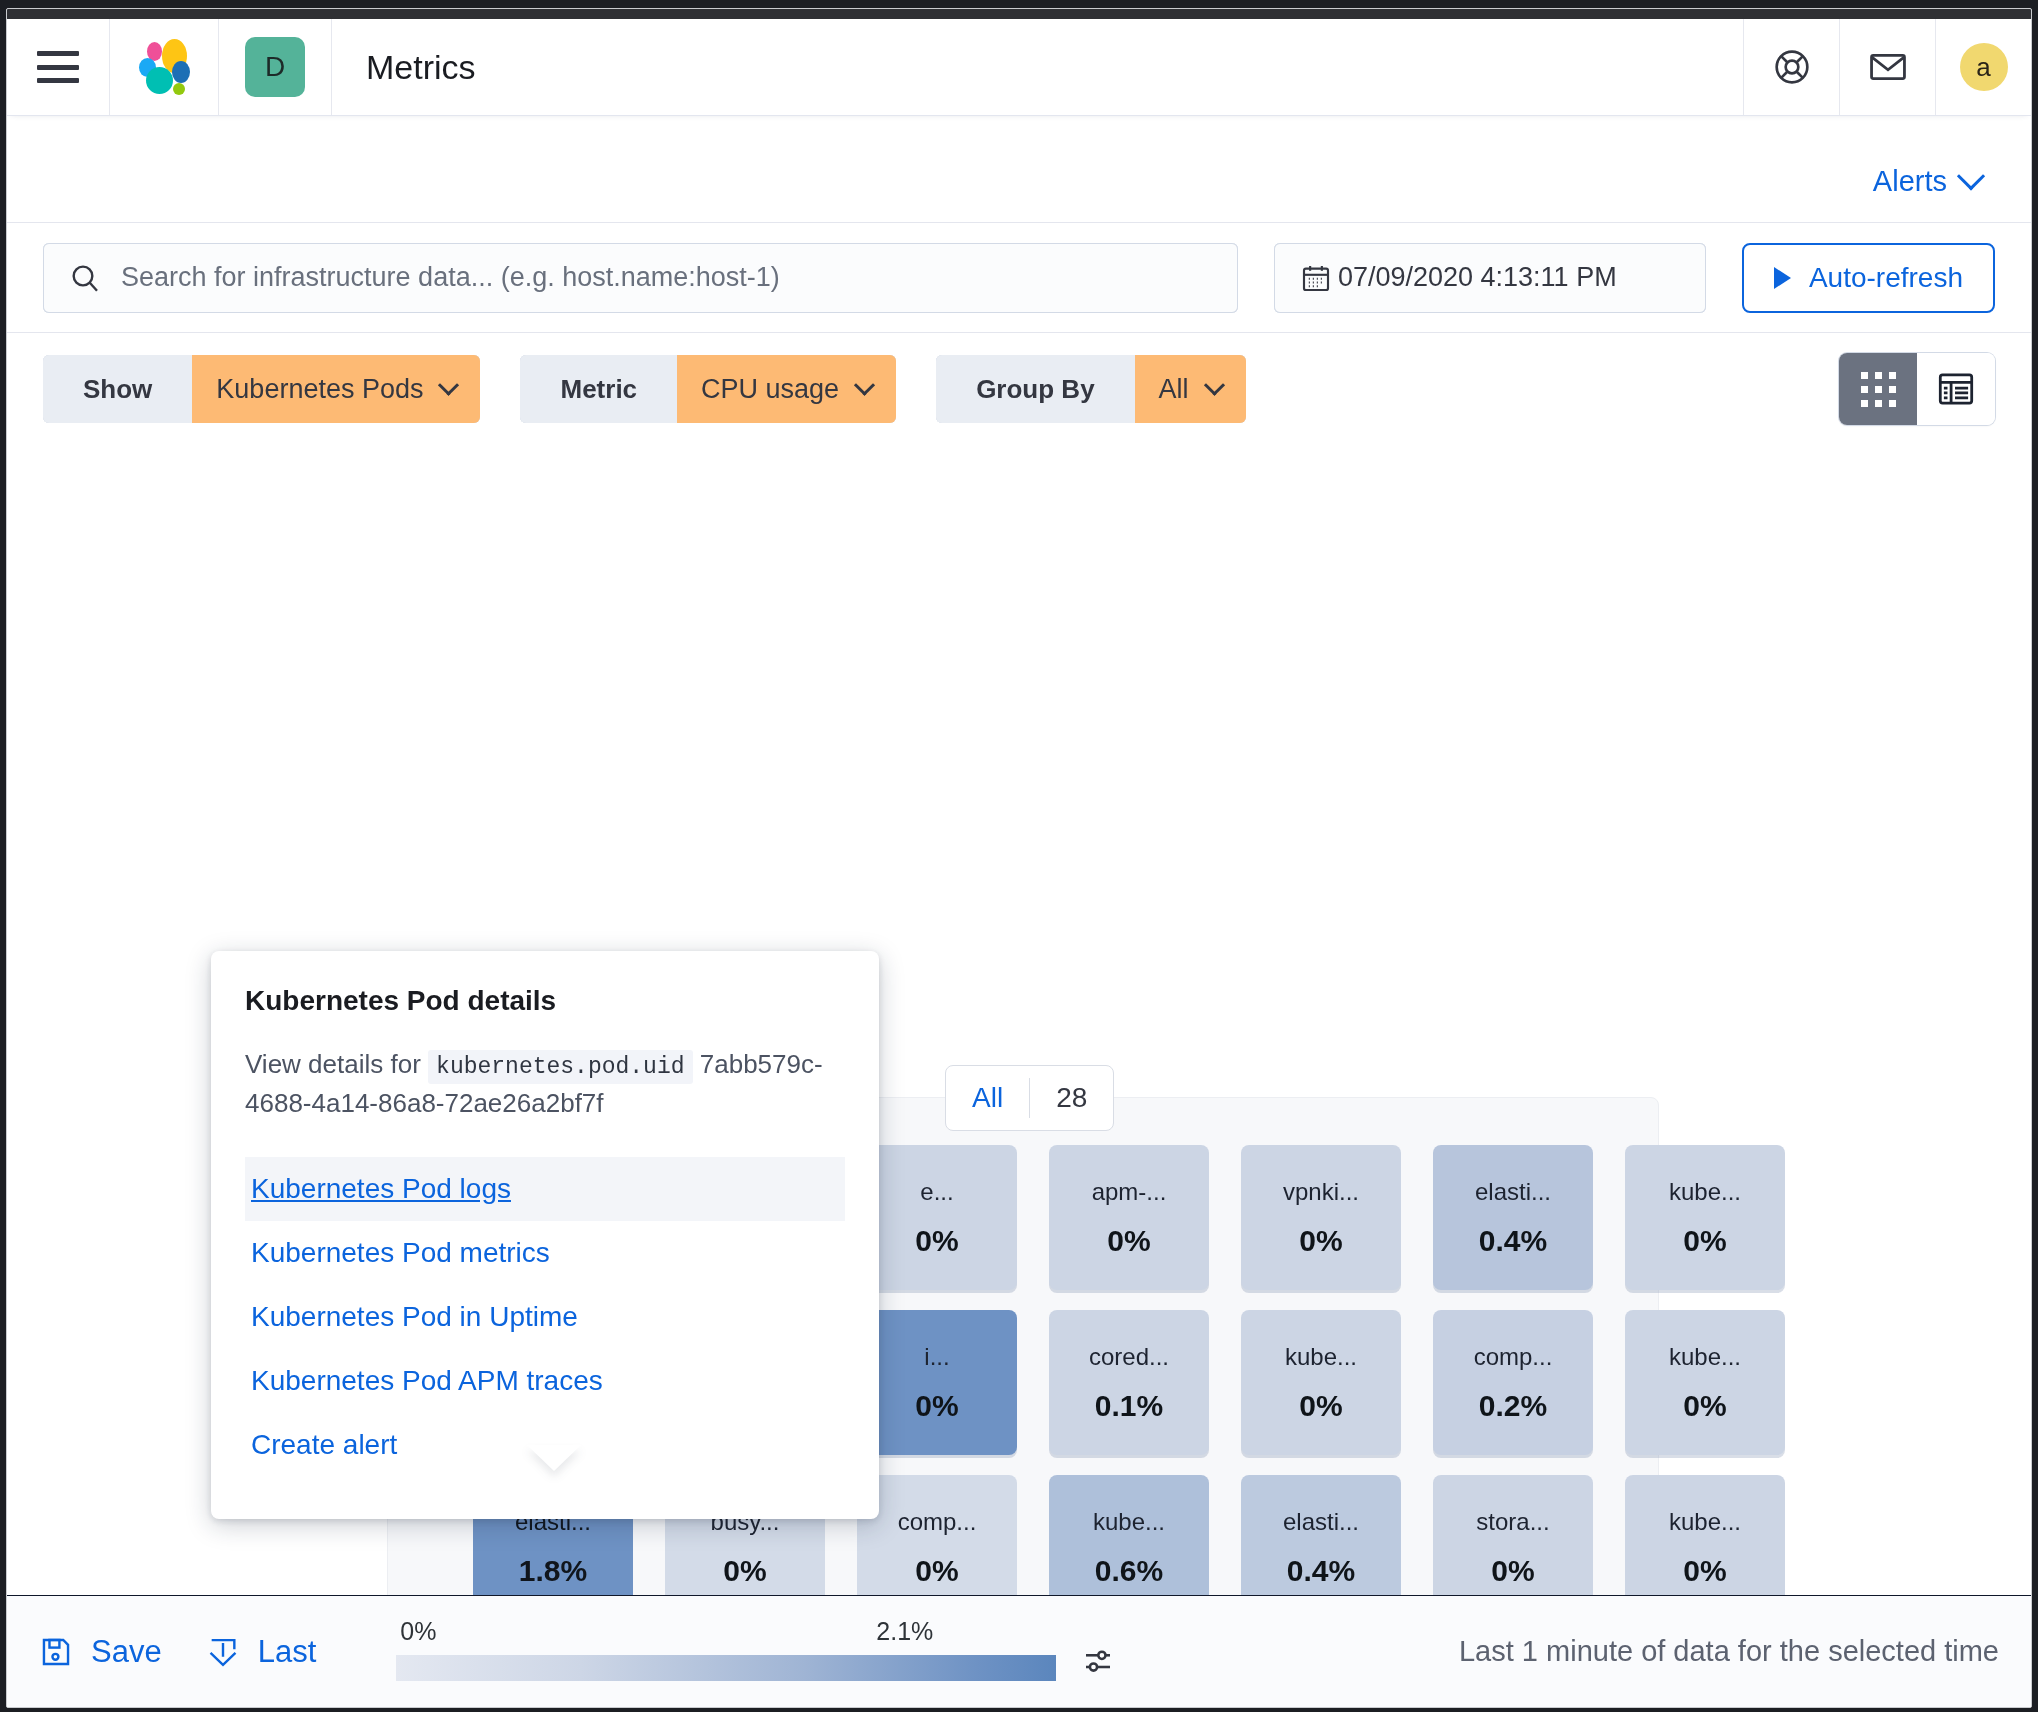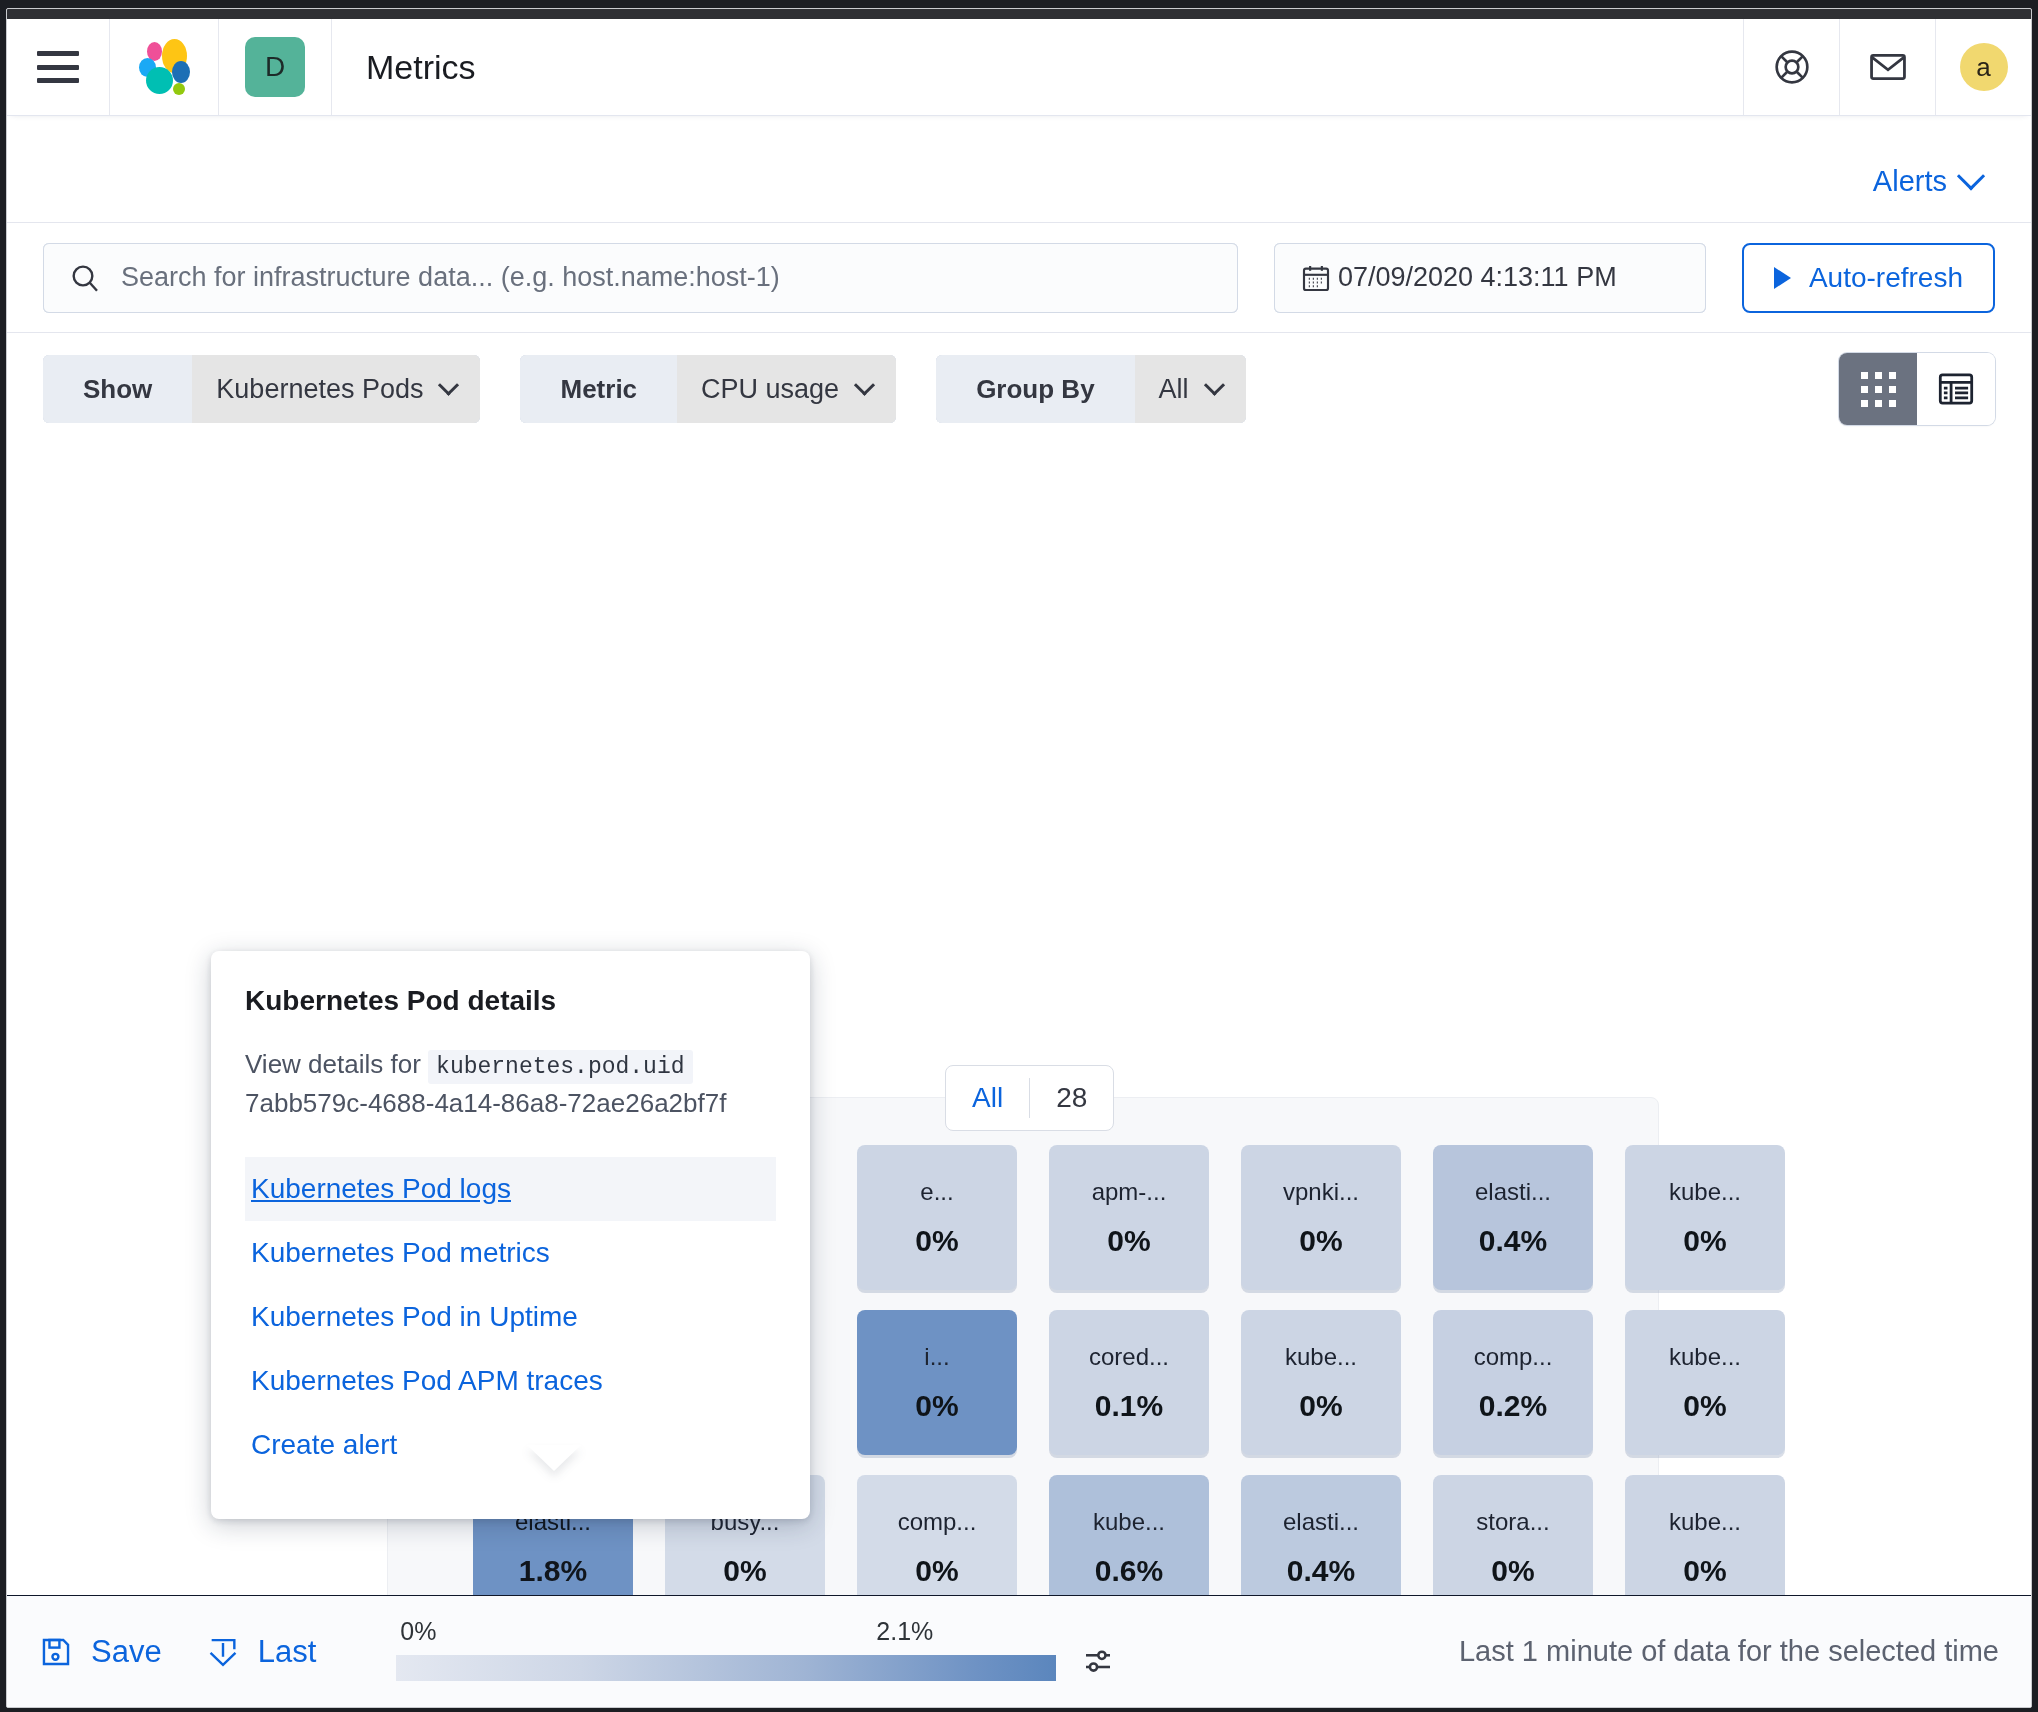--- a/index.html
+++ b/index.html
@@ -119,21 +119,21 @@
 
   
   .controlsrow {
     height: 112px; display: flex; align-items: center; gap: 40px;
     padding: 0 36px; background: #fff; flex: 0 0 auto;
     position: relative; z-index: 12;
   }
   .ctl-group { display: flex; align-items: stretch; height: 68px; border-radius: 6px; overflow: hidden;
                box-shadow: 0 1px 0 #d3dae6 inset, 0 -1px 0 #d3dae6 inset, 1px 0 0 #d3dae6 inset, -1px 0 0 #d3dae6 inset; }
   .ctl-label { background: #e9edf3; display: flex; align-items: center; padding: 0 40px; font-size: 26px; font-weight: bold; color: #343741; }
-  .ctl-value { background: #e5e5e5; display: flex; align-items: center; gap: 18px; padding: 0 24px; font-size: 27px; color: #343741; cursor: pointer; }
+  .ctl-value { background: #fdba74; display: flex; align-items: center; gap: 18px; padding: 0 24px; font-size: 27px; color: #343741; cursor: pointer; }
   .chev-sm { width: 15px; height: 15px; border-right: 3px solid #343741; border-bottom: 3px solid #343741; transform: rotate(45deg) translate(-3px,-3px); }
   .view-toggle { margin-left: auto; display: flex; height: 72px; border-radius: 8px; overflow: hidden; box-shadow: 0 0 0 1px #d3dae6, 0 1px 2px rgba(0,0,0,.08); }
   .vt-btn { width: 78px; display: flex; align-items: center; justify-content: center; background: #fff; cursor: pointer; }
   .vt-btn.active { background: #6b7280; }
   .dots { display: grid; grid-template-columns: repeat(3, 7px); grid-template-rows: repeat(3, 7px); gap: 7px; }
   .dots i { display: block; width: 7px; height: 7px; background: #fff; }
 
   
   .content { flex: 1 1 auto; position: relative; background: #fff; overflow: hidden; }
   .group-panel {
@@ -162,21 +162,21 @@
     box-shadow: 0 3px 0 rgba(130,145,175,.30);
     cursor: pointer;
   }
   .cell-name { font-size: 24px; color: #1d2330; }
   .cell-val  { font-size: 30px; font-weight: bold; color: #0f1419; }
   .cell.sel .cell-name, .cell.sel .cell-val { color: #10151c; }
 
   
   .popover {
     position: absolute; left: 204px; top: 506px;
-    width: 599px; background: #fff;
+    width: 668px; background: #fff;
     border-radius: 8px;
     box-shadow: 0 6px 26px rgba(25,35,60,.22), 0 2px 6px rgba(25,35,60,.14);
     padding: 34px 34px 42px 34px;
     z-index: 60;
   }
   .pop-tail {
     position: absolute; left: 520px; top: 1000px;
     width: 0; height: 0;
     border-left: 27px solid transparent; border-right: 27px solid transparent;
     border-top: 26px solid #fff;

